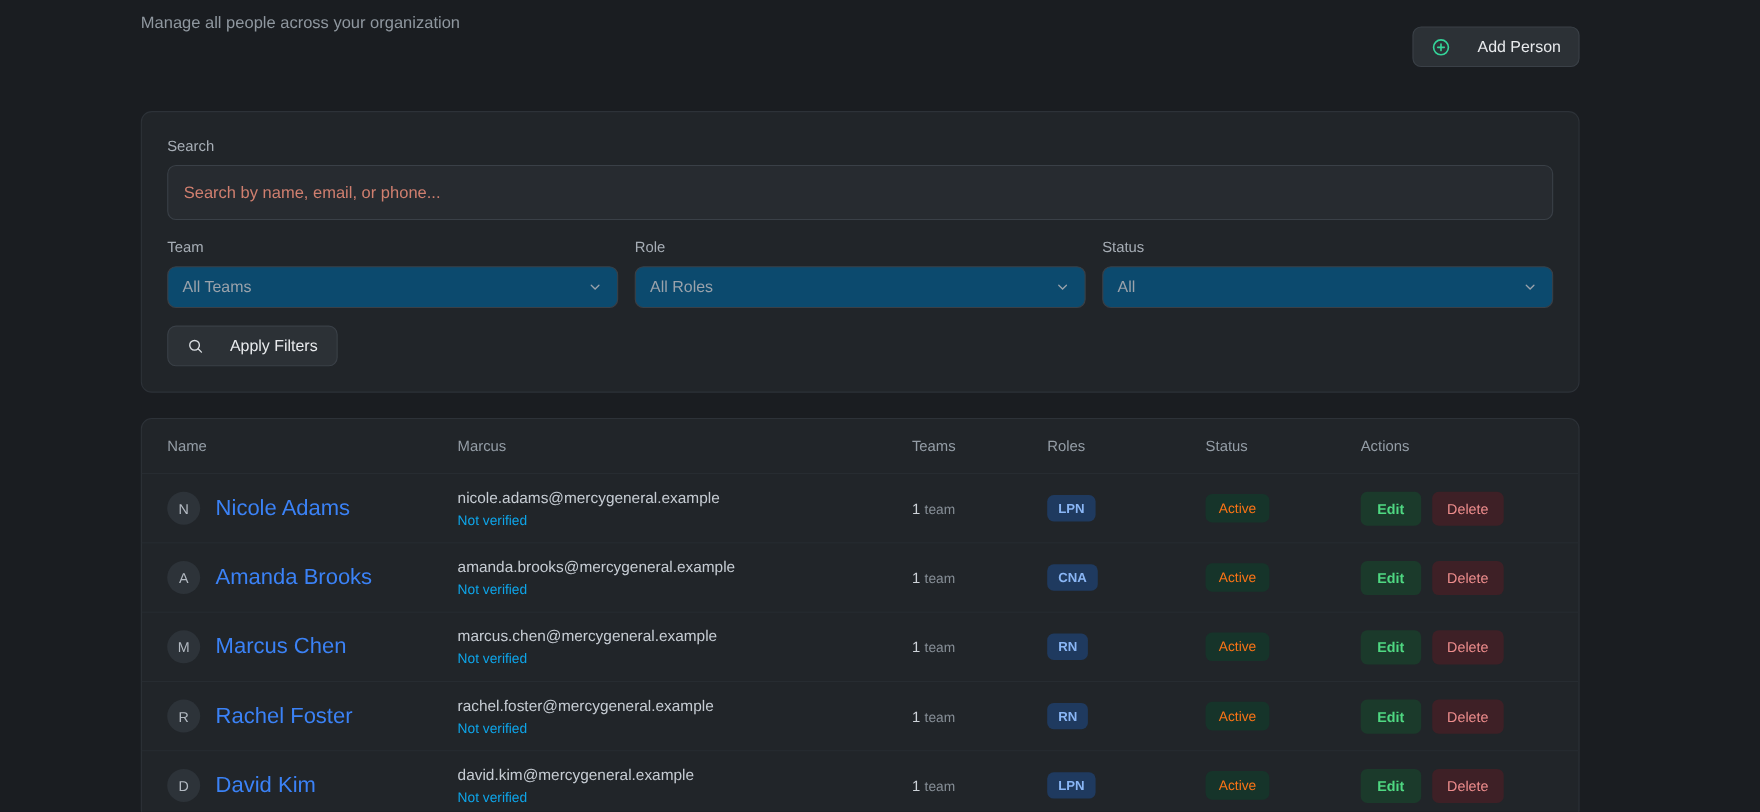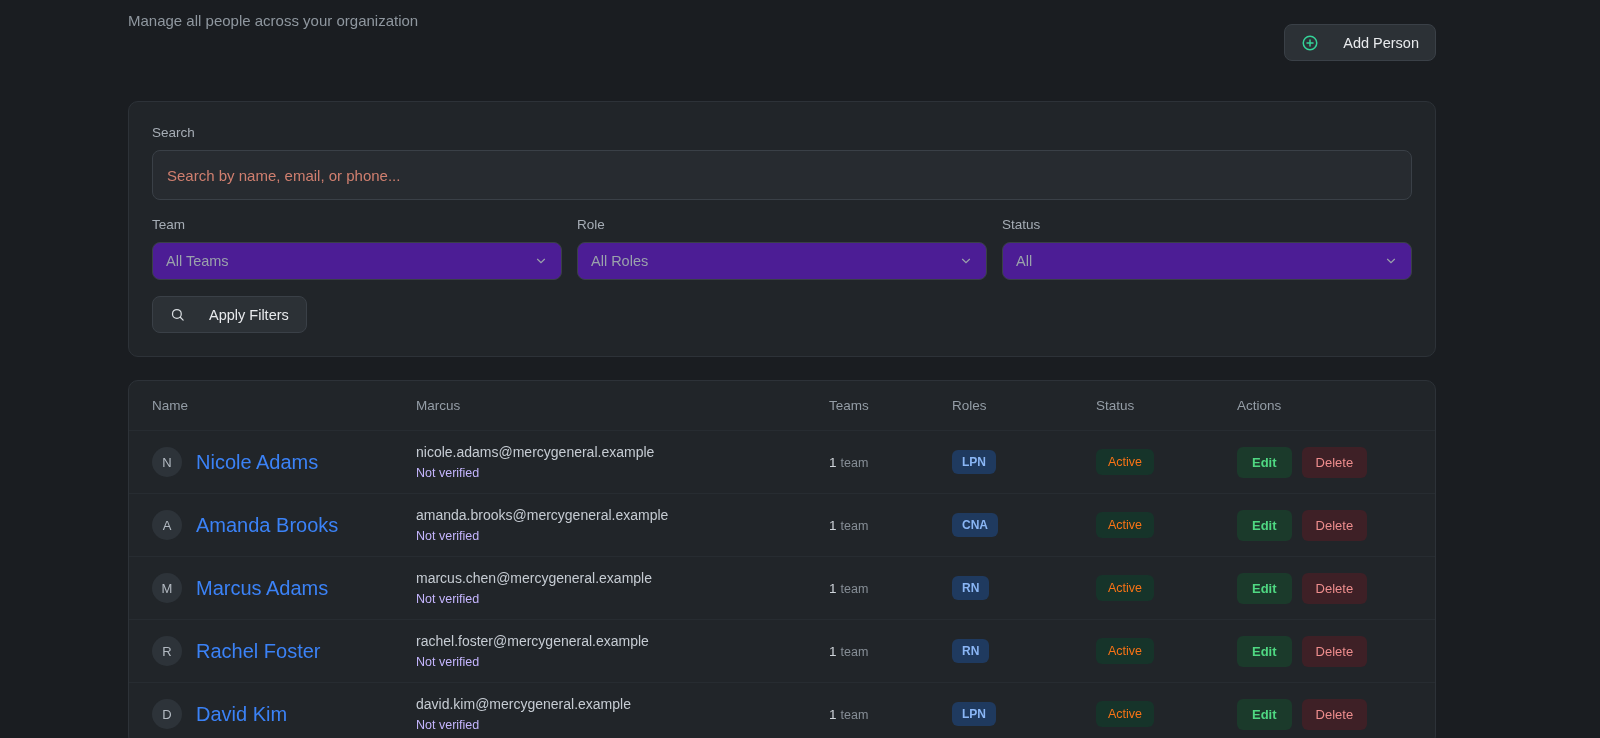--- a/index.html
+++ b/index.html
@@ -30,21 +30,21 @@
   .filter-card { margin-top: 40px; padding: 23px; }
   .field-label { display: block; font-size: 13.5px; color: #a6adb5; margin-bottom: 10px; }
   .search-input {
     width: 100%; height: 50px; background: #272b30; border: 1px solid #3a4047;
     border-radius: 8px; color: #e8eaed; padding: 0 14px; font-size: 15px; font-family: inherit;
     outline: none;
   }
   .search-input::placeholder { color: #d07f6f; }
   .filter-row { display: grid; grid-template-columns: 1fr 1fr 1fr; gap: 15px; margin-top: 17px; }
   .select-box {
-    height: 38px; background: #4c1d95; border: 1px solid #3a4047; border-radius: 8px;
+    height: 38px; background: #0c4a6e; border: 1px solid #3a4047; border-radius: 8px;
     display: flex; align-items: center; justify-content: space-between;
     padding: 12px 13px; color: #9aa2ab; font-size: 14.5px; cursor: pointer;
   }
   .apply-btn { margin-top: 16px; height: 37px; padding: 0 17px; }
 
   
   .table-card { margin-top: 23px; overflow: hidden; }
   .t-grid {
     display: grid; grid-template-columns: 264px 413px 123px 144px 141px 1fr;
     align-items: center; padding: 0 23px;
@@ -52,21 +52,21 @@
   .t-head { height: 49px; color: #949da6; font-size: 13.5px; }
   .t-row { height: 63px; border-top: 1px solid #272c31; }
 
   .person-cell { display: flex; align-items: center; gap: 14px; }
   .avatar {
     width: 30px; height: 30px; border-radius: 50%; background: #2d3339; color: #b3bac2;
     display: flex; align-items: center; justify-content: center; font-size: 13px; flex: none;
   }
   .p-name { color: #3b82f6; font-size: 20px; }
   .email-main { color: #c6ccd3; font-size: 14px; margin-bottom: 6px; }
-  .email-sub { color: #c4b5fd; font-size: 12.5px; }
+  .email-sub { color: #0ea5e9; font-size: 12.5px; }
   .teams-cell { font-size: 13.5px; }
   .teams-count { color: #ced3d9; }
   .teams-unit { color: #868e96; font-size: 12.5px; margin-left: 4px; }
 
   .badge { display: inline-block; padding: 5px 10px; border-radius: 6px; font-size: 12px; font-weight: 700; }
   .badge-role { background: #1f3a5f; color: #8ab6f5; }
   .badge-status { background: #16342a; color: #f97316; font-weight: 400; font-size: 12.5px; padding: 6px 12px; }
 
   .actions-cell { display: flex; gap: 10px; }
   .btn-edit {
@@ -205,21 +205,21 @@
     </div>
     <div class="actions-cell">
       <button class="btn-edit">Edit</button>
       <button class="btn-delete">Delete</button>
     </div>
   </div>
 
   <div class="t-grid t-row">
     <div class="person-cell">
       <div class="avatar">M</div>
-      <div class="p-name">Marcus Adams</div>
+      <div class="p-name">Marcus Chen</div>
     </div>
     <div>
       <div class="email-main">marcus.chen@mercygeneral.example</div>
       <div class="email-sub">Not verified</div>
     </div>
     <div class="teams-cell">
       <span class="teams-count">1</span><span class="teams-unit">team</span>
     </div>
     <div>
       <span class="badge badge-role">RN</span>

